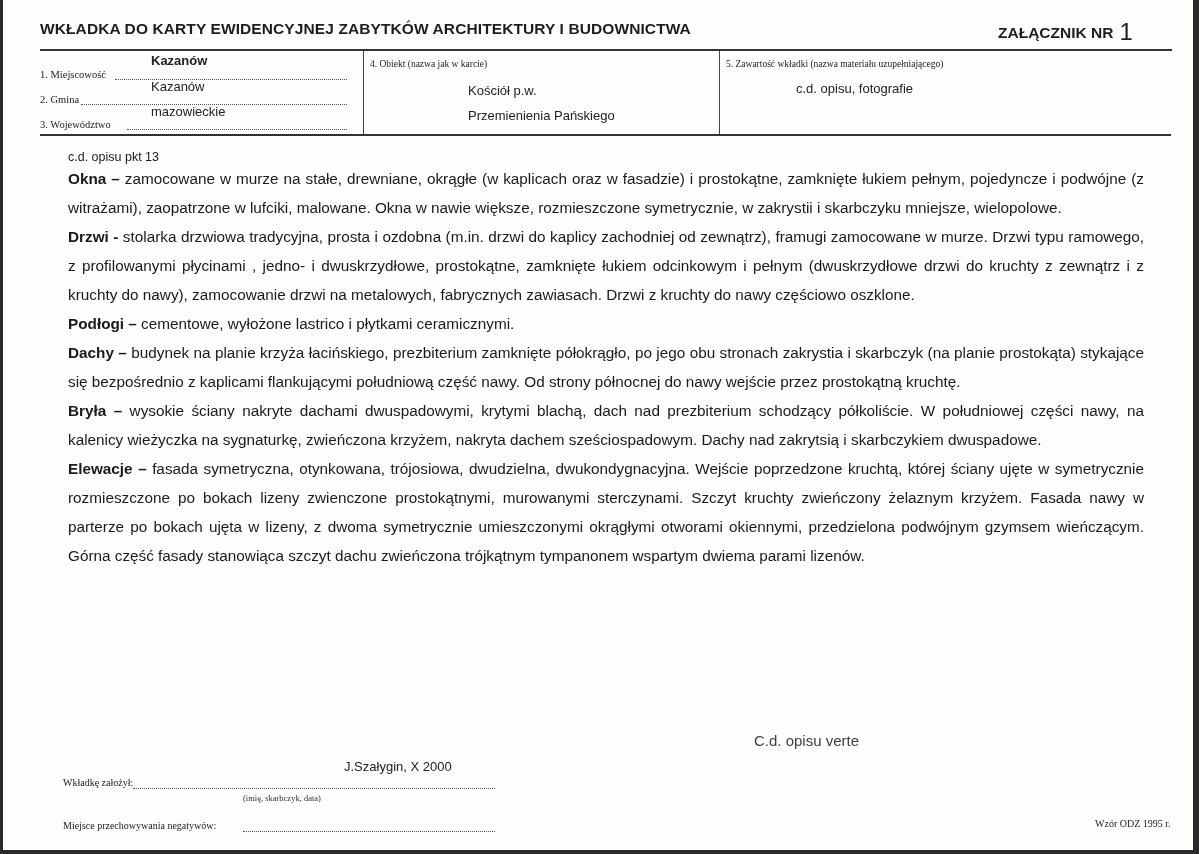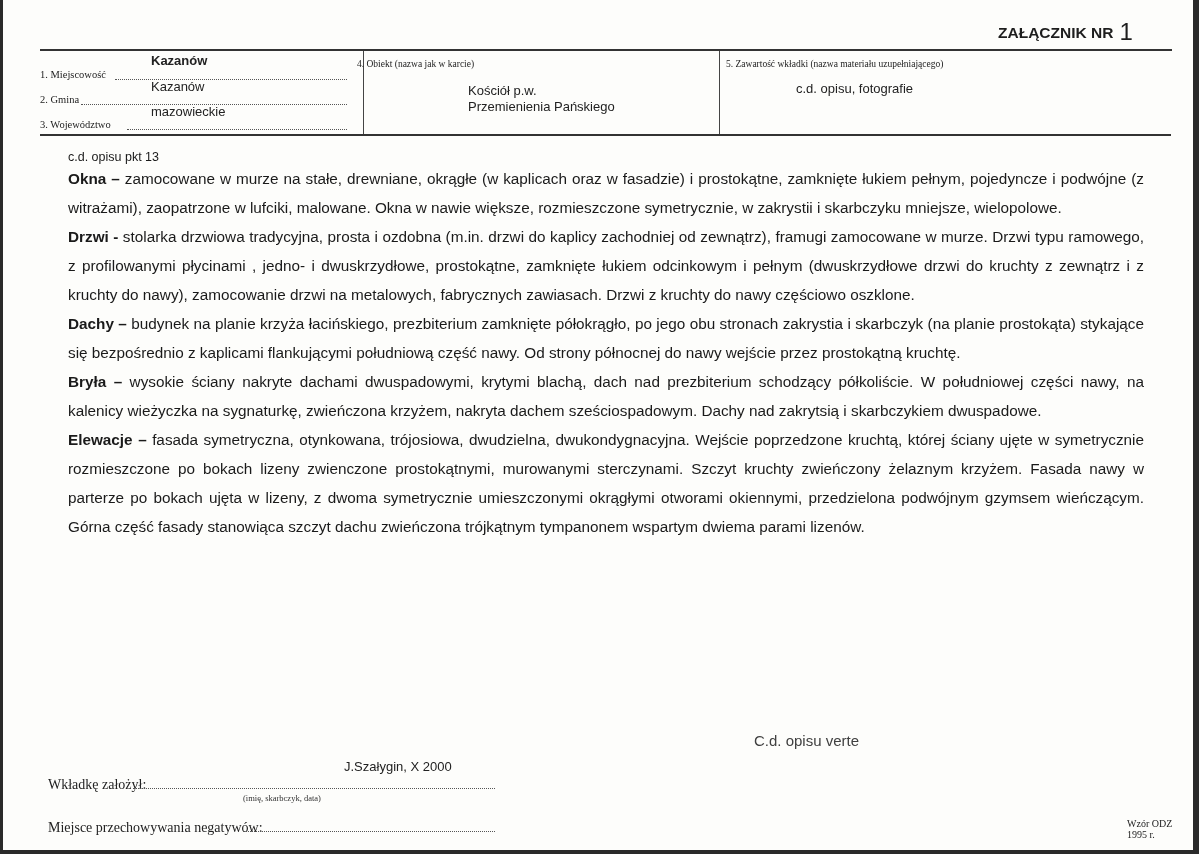--- a/index.html
+++ b/index.html
@@ -62,38 +62,39 @@
 
     .continued {
       position: absolute; left: 751px; top: 732px;
       font-family: "Liberation Sans", sans-serif; font-size: 15px; color: #404040;
     }
     .author {
       position: absolute; left: 341px; top: 759px;
       font-family: "Liberation Sans", sans-serif; font-size: 13px; color: #222;
     }
     .foot-label {
-      position: absolute; left: 45px;
-      font-family: "Liberation Serif", serif; font-size: 14px; color: #222;
+      position: absolute; left: 60px;
+      font-family: "Liberation Serif", serif; font-size: 10px; color: #222;
       white-space: nowrap;
     }
     .foot-hint {
       position: absolute; left: 240px; top: 793px;
       font-family: "Liberation Serif", serif; font-size: 8.5px; color: #333;
     }
     .pattern {
       position: absolute; left: 1092px; top: 818px;
-      font-family: "Liberation Serif", serif; font-size: 10px; color: #222; margin-left: 32px;
+      font-family: "Liberation Serif", serif; font-size: 10px; color: #222;
     }
   </style>
 </head>
 <body>
 
 <div class="page">
 
+  <div class="title">WKŁADKA DO KARTY EWIDENCYJNEJ ZABYTKÓW ARCHITEKTURY I BUDOWNICTWA</div>
   <div class="annex">
     <span>ZAŁĄCZNIK NR</span><span class="num">1</span>
   </div>
 
   <div class="rule-top"></div>
   <div class="vline" style="left:360px"></div>
   <div class="vline" style="left:716px"></div>
   <div class="rule-bot"></div>
 
   <div class="field-value" style="left:148px; top:53px; font-weight:bold;">Kazanów</div>
@@ -101,34 +102,35 @@
   <div class="field-dots" style="left:112px; width:232px; top:79px"></div>
 
   <div class="field-value" style="left:148px; top:79px">Kazanów</div>
   <div class="field-label" style="top:94px">2. Gmina</div>
   <div class="field-dots" style="left:78px; width:266px; top:104px"></div>
 
   <div class="field-value" style="left:148px; top:104px">mazowieckie</div>
   <div class="field-label" style="top:119px">3. Województwo</div>
   <div class="field-dots" style="left:124px; width:220px; top:129px"></div>
 
-  <div class="box-caption" style="left:354px">4. Obiekt (nazwa jak w karcie)</div>
+  <div class="box-caption" style="left:367px">4. Obiekt (nazwa jak w karcie)</div>
   <div class="box-text" style="left:465px; top:83px">Kościół p.w.</div>
-  <div class="box-text" style="left:465px; top:99px">Przemienienia Pańskiego</div>
+  <div class="box-text" style="left:465px; top:108px">Przemienienia Pańskiego</div>
 
   <div class="box-caption" style="left:723px">5. Zawartość wkładki (nazwa materiału uzupełniającego)</div>
   <div class="box-text" style="left:793px; top:81px">c.d. opisu, fotografie</div>
 
   <div class="body-text">
     <div class="subhead">c.d. opisu pkt 13</div>
 
     <p class="para"><b>Okna</b><b> – </b><span>zamocowane w murze na stałe, drewniane, okrągłe (w kaplicach oraz w fasadzie) i prostokątne, zamknięte łukiem pełnym, pojedyncze i podwójne (z witrażami), zaopatrzone w lufciki, malowane. Okna w nawie większe, rozmieszczone symetrycznie, w zakrystii i skarbczyku mniejsze, wielopolowe.</span></p>
 
     <p class="para"><b>Drzwi</b><b> - </b><span>stolarka drzwiowa tradycyjna, prosta i ozdobna (m.in. drzwi do kaplicy zachodniej od zewnątrz), framugi zamocowane w murze. Drzwi typu ramowego, z profilowanymi płycinami , jedno- i dwuskrzydłowe, prostokątne, zamknięte łukiem odcinkowym i pełnym (dwuskrzydłowe drzwi do kruchty z zewnątrz i z kruchty do nawy), zamocowanie drzwi na metalowych, fabrycznych zawiasach. Drzwi z kruchty do nawy częściowo oszklone.</span></p>
 
+    <p class="para"><b>Podłogi</b><b> – </b><span>cementowe, wyłożone lastrico i płytkami ceramicznymi.</span></p>
 
     <p class="para"><b>Dachy</b><b> – </b><span>budynek  na planie krzyża łacińskiego, prezbiterium zamknięte półokrągło, po jego obu stronach zakrystia i skarbczyk (na planie prostokąta) stykające się bezpośrednio z kaplicami flankującymi południową część nawy. Od strony północnej do nawy wejście przez prostokątną kruchtę.</span></p>
 
     <p class="para"><b>Bryła</b><b> – </b><span>wysokie ściany nakryte dachami dwuspadowymi, krytymi blachą, dach nad prezbiterium schodzący półkoliście. W południowej części nawy, na kalenicy wieżyczka na sygnaturkę, zwieńczona krzyżem, nakryta dachem sześciospadowym. Dachy nad zakrytsią i skarbczykiem dwuspadowe.</span></p>
 
     <p class="para"><b>Elewacje</b><b> – </b><span>fasada symetryczna, otynkowana, trójosiowa, dwudzielna, dwukondygnacyjna. Wejście poprzedzone kruchtą, której ściany ujęte w symetrycznie rozmieszczone po bokach lizeny zwienczone prostokątnymi, murowanymi sterczynami. Szczyt kruchty zwieńczony żelaznym krzyżem. Fasada nawy w parterze po bokach ujęta w lizeny, z dwoma symetrycznie umieszczonymi okrągłymi otworami okiennymi, przedzielona podwójnym gzymsem wieńczącym. Górna część fasady stanowiąca szczyt dachu zwieńczona trójkątnym tympanonem wspartym dwiema parami lizenów.</span></p>
   </div>
 
   <div class="continued">C.d. opisu verte</div>
 

